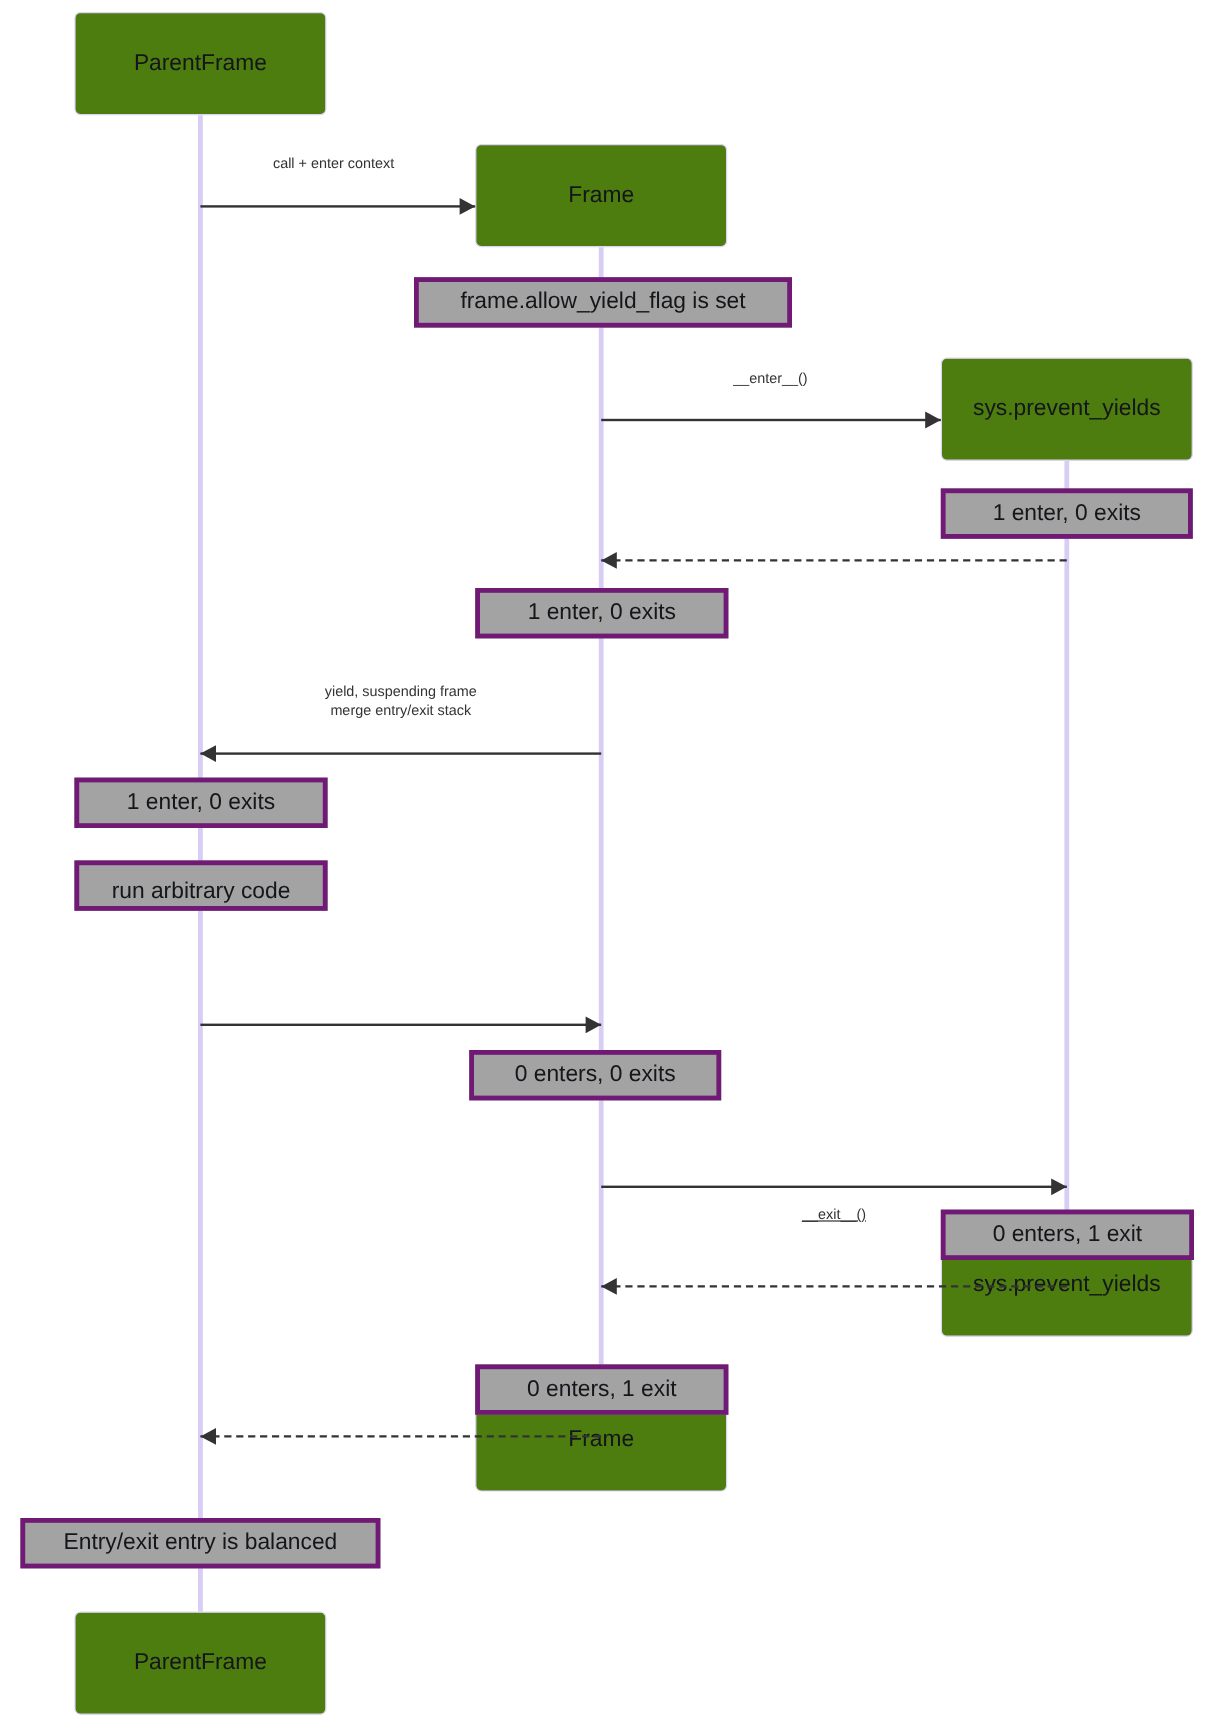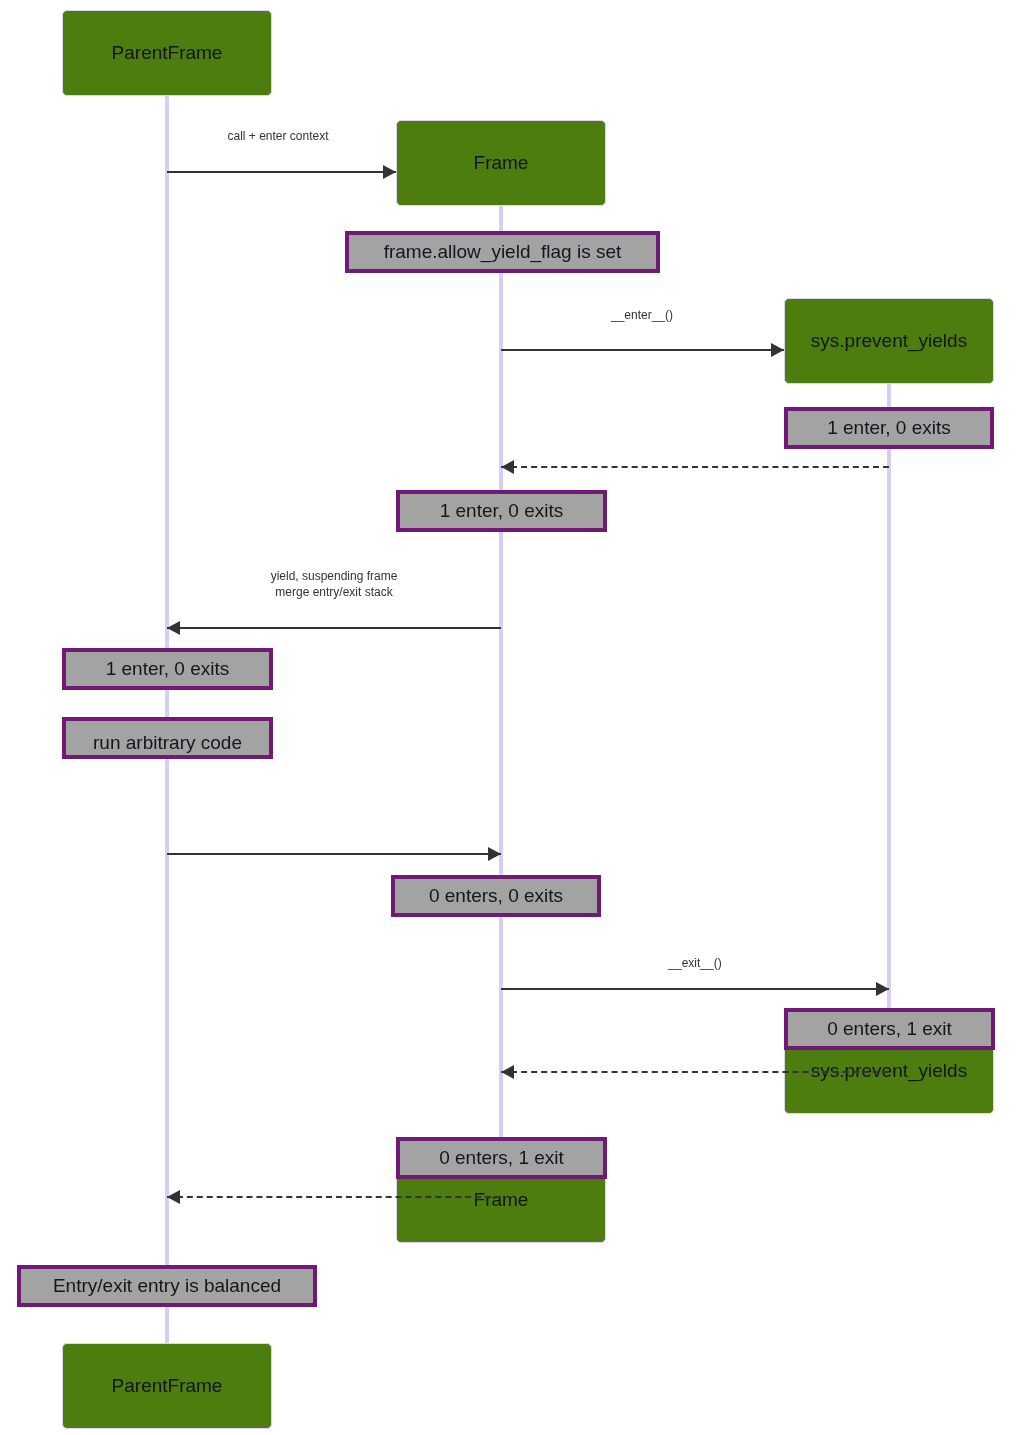--- a/index.html
+++ b/index.html
@@ -155,21 +155,21 @@
     <div class="msg-text" style="left: 334px; top: 568px;">yield, suspending frame
 merge entry/exit stack</div>
     <div class="msg" style="left: 167px; top: 853px; width: 334px; height: 2px;">
       <div class="msg-line" style="width: 334px;"></div>
       <div class="arrowhead right" style="left: 321px;"></div>
     </div>
     <div class="msg" style="left: 501px; top: 988px; width: 388px; height: 2px;">
       <div class="msg-line" style="width: 388px;"></div>
       <div class="arrowhead right" style="left: 375px;"></div>
     </div>
-    <div class="msg-text" style="left: 695px; top: 955px;">__exit__()</div>
+    <div class="msg-text" style="left: 695px; top: 1004px; text-decoration: underline;">__exit__()</div>
     <div class="msg" style="left: 501px; top: 1071px; width: 388px; height: 2px;">
       <div class="msg-line dashed" style="width: 388px;"></div>
       <div class="arrowhead left" style="left: 0px;"></div>
     </div>
     <div class="msg" style="left: 167px; top: 1196px; width: 334px; height: 2px;">
       <div class="msg-line dashed" style="width: 334px;"></div>
       <div class="arrowhead left" style="left: 0px;"></div>
     </div>
     <div class="note" style="left: 345px; top: 231px; width: 315px; height: 42px;">
       <div class="note-label">frame.allow_yield_flag is set</div>

